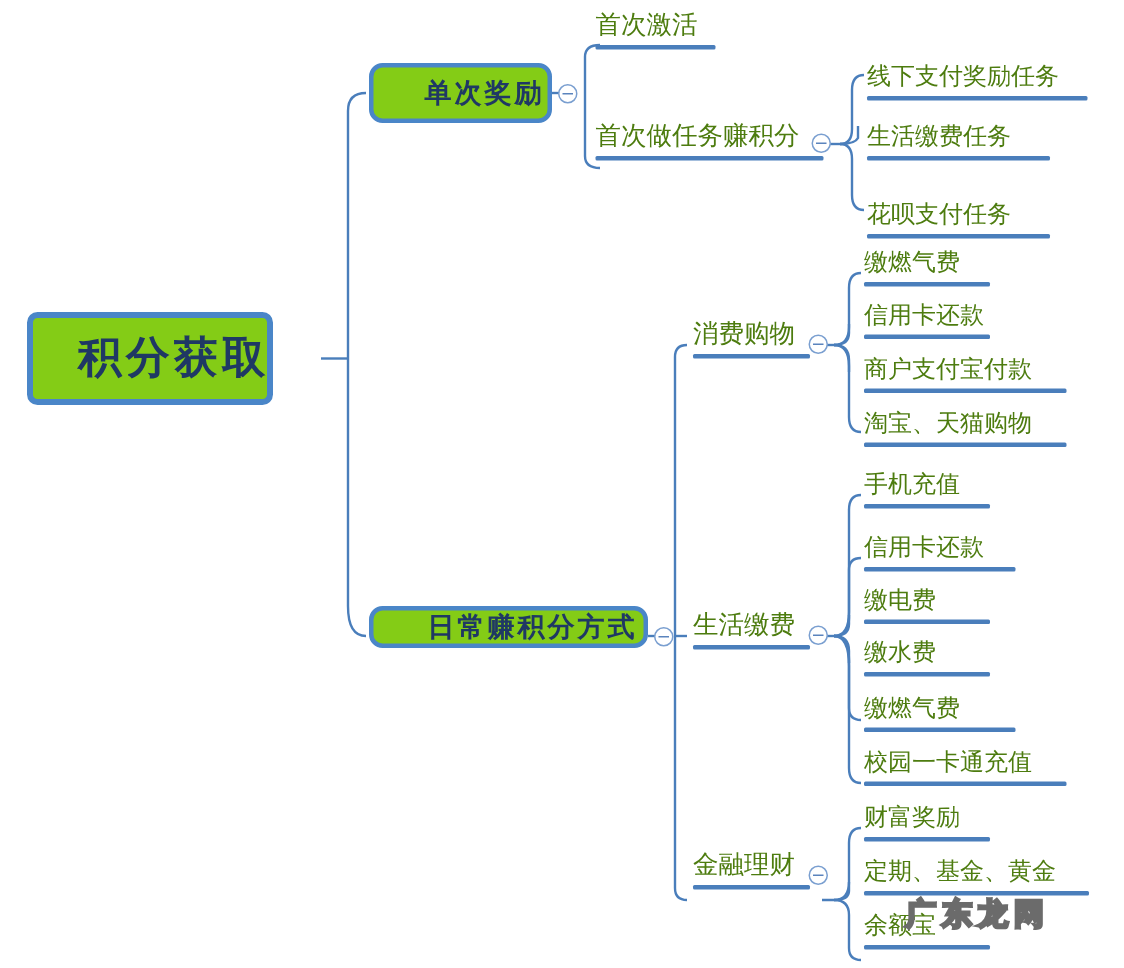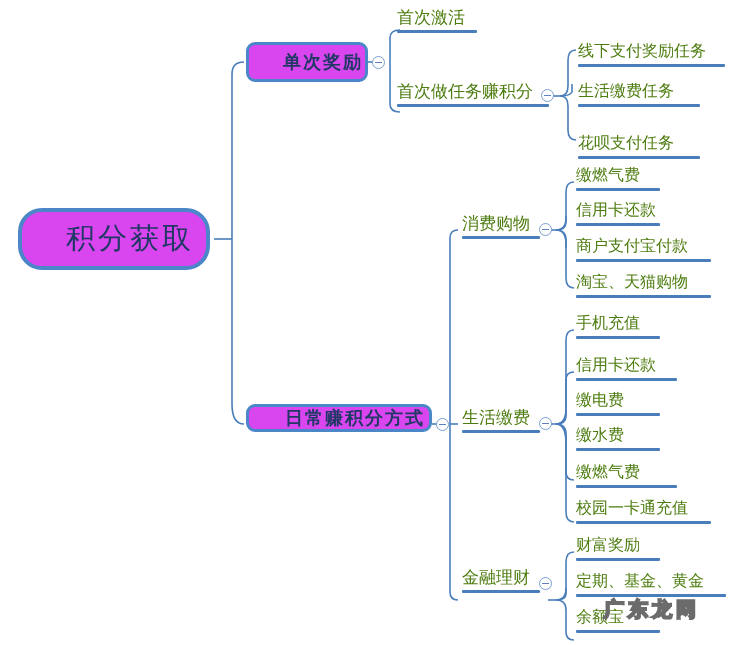--- a/index.html
+++ b/index.html
@@ -9,32 +9,32 @@
     font-family:"DejaVu Sans","Liberation Sans",sans-serif;
     overflow:hidden;
   }
   #canvas{position:relative;width:749px;height:645px;}
   svg#wires{position:absolute;left:0;top:0;width:749px;height:645px;pointer-events:none;}
 
   
   .boxnode{
     position:absolute;
     box-sizing:border-box;
-    background:#d946ef;
+    background:#84cc16;
     border:3px solid #4a86c8;
     border-radius:9px;
     color:#1f3864;
     display:flex;align-items:center;justify-content:center;
     white-space:nowrap;
     letter-spacing:1px;
     padding-left:32px;
   }
   .boxnode.root{
-    left:18px;top:208px;width:192px;height:62px;
-    font-size:29px;font-weight:normal;border-radius:24px;border-width:4px;
+    left:18px;top:208px;width:164px;height:62px;
+    font-size:29px;font-weight:bold;border-radius:7px;border-width:4px;
     letter-spacing:3px;
   }
   .boxnode.lvl1{
     font-size:18px;font-weight:bold;letter-spacing:2px;
   }
   #node-danci{left:246px;top:42px;width:122px;height:40px;}
   #node-richang{left:246px;top:404px;width:186px;height:28px;}
 
   
   .textnode{

